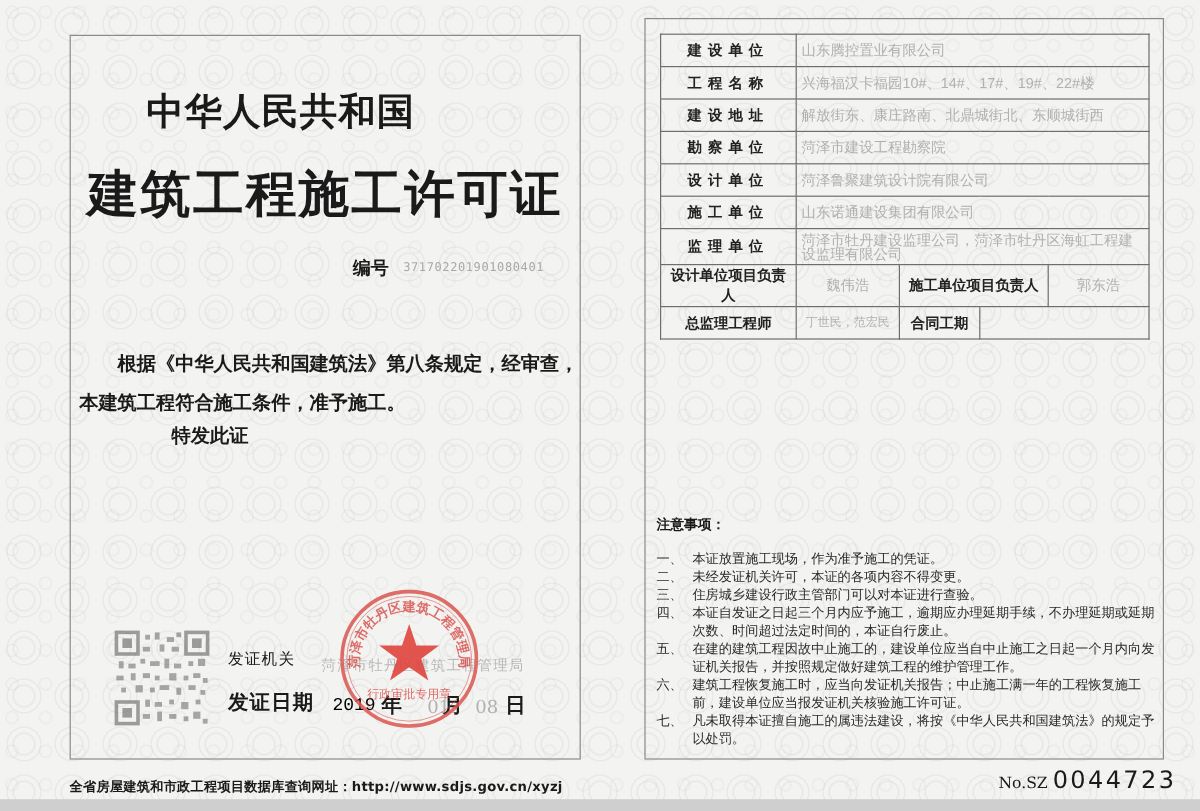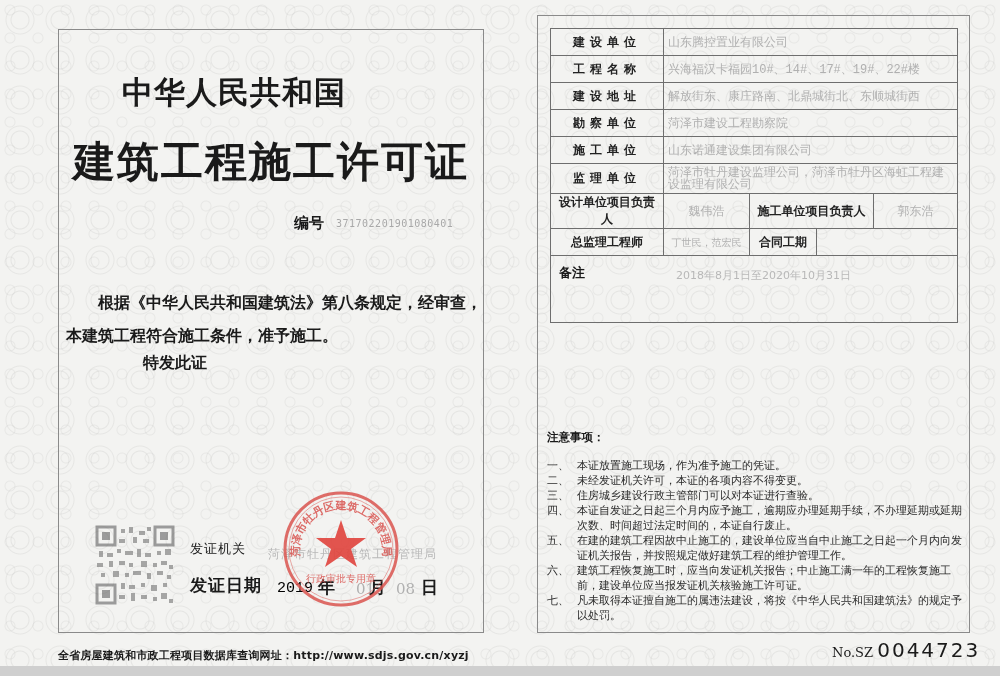--- a/index.html
+++ b/index.html
@@ -36,21 +36,21 @@
   .date-day-label { left:421px; top:576px; font-size:17px; font-weight:bold; }
   .seal { left:282px; top:490px; width:118px; height:118px; }
   .footer-url { left:58px; top:648px; font-size:11px; font-weight:bold; font-family:"DejaVu Sans", sans-serif; letter-spacing:0.2px; }
 
   
   .right-frame { position:absolute; left:537px; top:15px; width:433px; height:618px; border:1.5px solid #8a8a8a; box-sizing:border-box; }
   table.permit { position:absolute; left:550px; top:28px; width:407px; border-collapse:collapse; table-layout:fixed; }
   table.permit td { border:1px solid #6e6e6e; padding:0 4px; font-size:12px; height:27px; box-sizing:border-box; vertical-align:middle; }
   td.lbl { text-align:center; font-weight:bold; letter-spacing:5px; color:#222; }
   td.lbl-sm { text-align:center; font-weight:bold; letter-spacing:0; font-size:11.5px; color:#222; }
-  td.val { color:#b0b0b0; font-family:Liberation Mono, monospace; font-size:11px; }
+  td.val { color:#b0b0b0; font-family:Liberation Sans, sans-serif; font-size:11px; }
   td.val-c { color:#b0b0b0; font-family:"DejaVu Sans", sans-serif; font-size:11px; text-align:center; }
   .remarks-cell { height:67px !important; vertical-align:top !important; position:relative; }
   .remarks-label { position:absolute; left:8px; top:8px; font-weight:bold; font-size:13px; }
   .remarks-value { position:absolute; left:125px; top:12px; color:#b8b8b8; font-family:"DejaVu Sans", sans-serif; font-size:11px; }
 
   .notes-title { left:547px; top:430px; font-size:11.5px; font-weight:bold; }
   .notes { left:547px; top:458px; width:420px; font-size:11px; line-height:15px; color:#2a2a2a; }
   .note-item { display:flex; }
   .note-num { width:30px; flex-shrink:0; }
   .note-text { flex:1; }
@@ -173,45 +173,43 @@
   </tr>
   <tr>
     <td class="lbl">建设地址</td>
     <td class="val" colspan="4">解放街东、康庄路南、北鼎城街北、东顺城街西</td>
   </tr>
   <tr>
     <td class="lbl">勘察单位</td>
     <td class="val" colspan="4">菏泽市建设工程勘察院</td>
   </tr>
   <tr>
+    <td class="lbl">设计单位</td>
+    <td class="val" colspan="4">菏泽鲁聚建筑设计院有限公司</td>
+  </tr>
+  <tr>
     <td class="lbl">施工单位</td>
     <td class="val" colspan="4">山东诺通建设集团有限公司</td>
   </tr>
   <tr>
     <td class="lbl" style="height:30px;">监理单位</td>
     <td class="val" colspan="4" style="line-height:12px;">菏泽市牡丹建设监理公司，菏泽市牡丹区海虹工程建设监理有限公司</td>
   </tr>
   <tr>
     <td class="lbl-sm">设计单位项目负责人</td>
     <td class="val-c">魏伟浩</td>
     <td class="lbl-sm" colspan="2">施工单位项目负责人</td>
     <td class="val-c">郭东浩</td>
   </tr>
   <tr>
     <td class="lbl-sm">总监理工程师</td>
     <td class="val-c" style="line-height:11px;font-size:10px;">丁世民，范宏民</td>
     <td class="lbl-sm">合同工期</td>
     <td class="val" colspan="2"></td>
   </tr>
-  <tr>
-    <td colspan="5" class="remarks-cell">
-      <span class="remarks-label">备注</span>
-      <span class="remarks-value">2018年8月1日至2020年10月31日</span>
-    </td>
-  </tr>
 </tbody>
   </table>
 
 <div class="abs notes-title">注意事项：</div>
 <div class="abs notes">
   <div class="note-item">
     <span class="note-num">一、</span>
     <span class="note-text">本证放置施工现场，作为准予施工的凭证。</span>
   </div>
   <div class="note-item">

